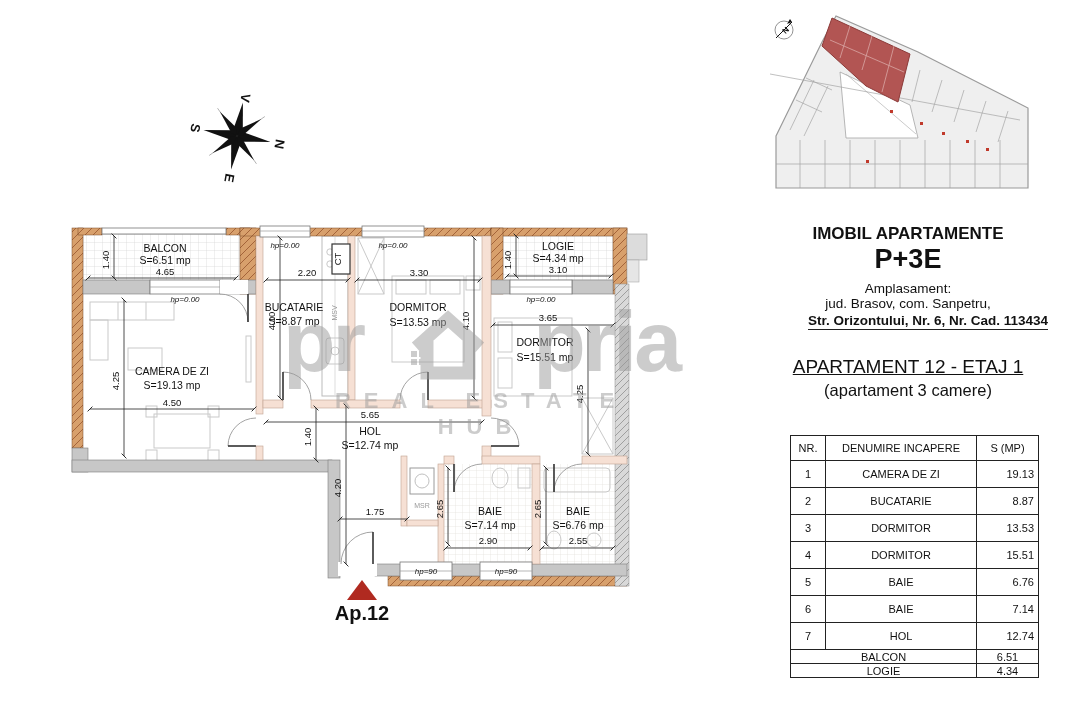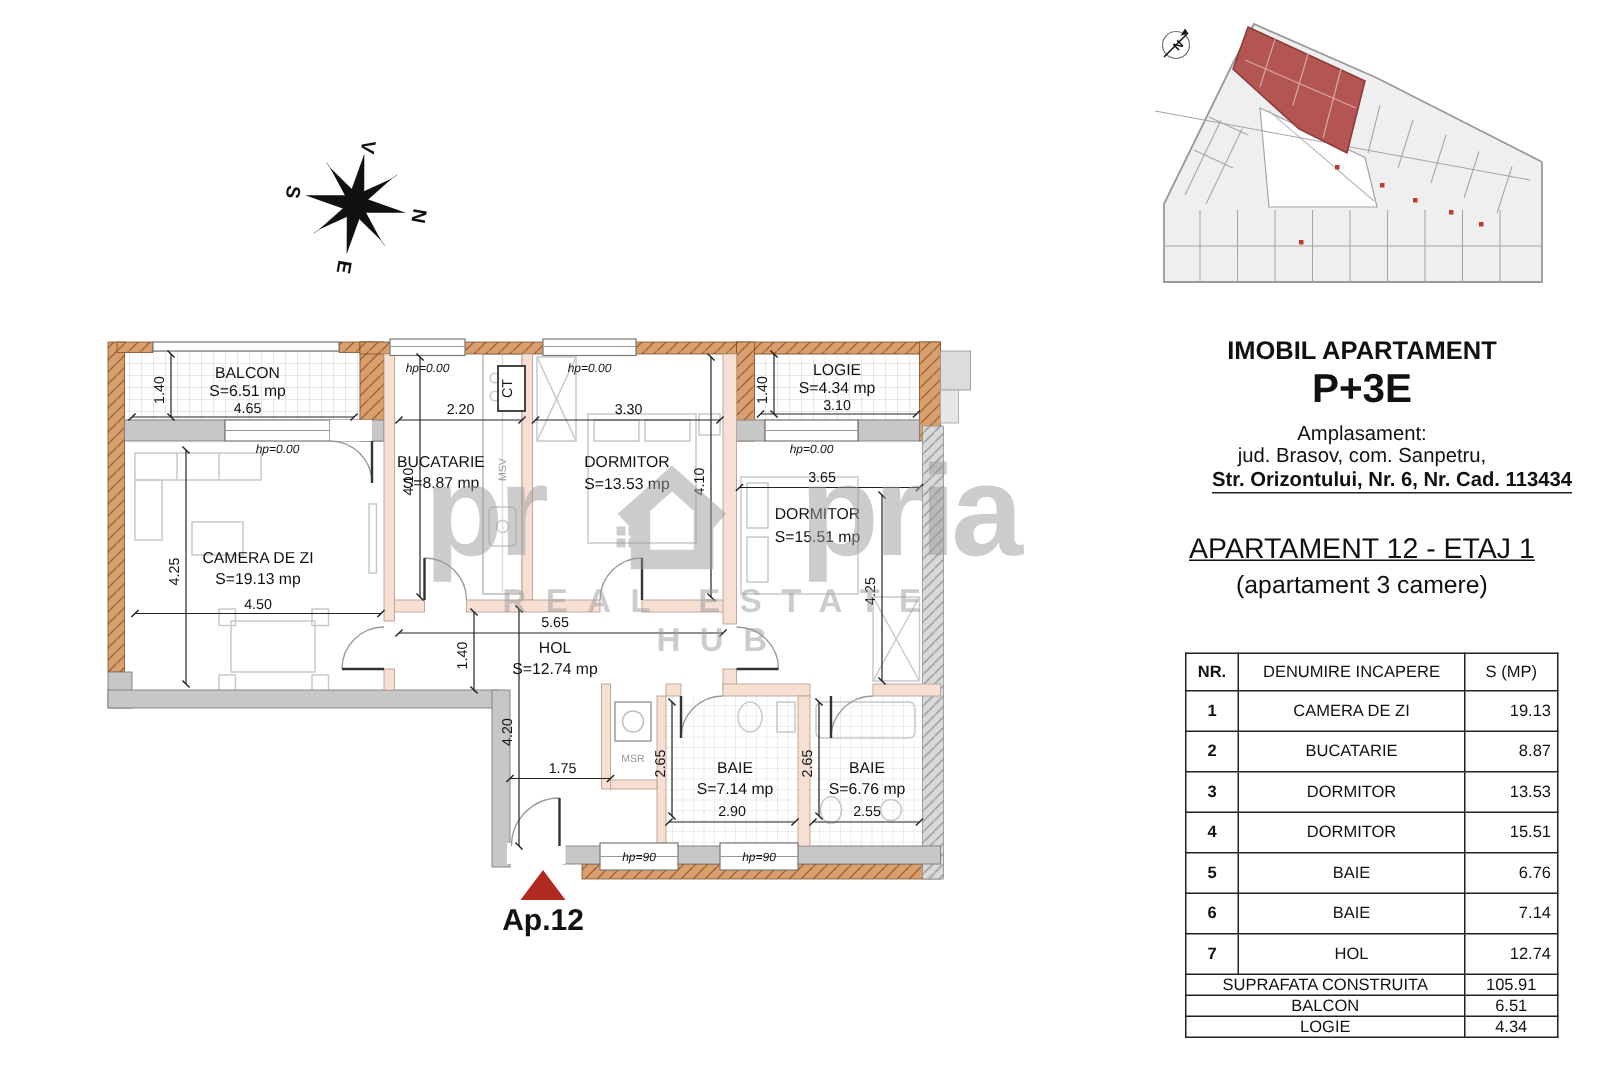--- a/index.html
+++ b/index.html
@@ -30,21 +30,21 @@
   #apttitle{left:758px;top:356px;width:300px;text-align:center;}
   #apttitle .a1{font-size:19px;font-weight:normal;text-decoration:underline;}
   #apttitle .a2{font-size:16.5px;margin-top:3px;}
 
   
   #areatable{left:790px;top:435px;border-collapse:collapse;font-size:11px;}
   #areatable td{border:1px solid #222;text-align:center;padding:0 2px;}
   #areatable tr.hd td{height:24px;}
   #areatable tr.dr td{height:26px;}
   #areatable tr.sm td{height:13px;}
-  #areatable td.c-nr{width:30px;font-weight:bold;}
+  #areatable td.c-nr{width:30px;}
   #areatable td.c-name{width:146px;}
   #areatable td.c-val{width:55px;}
   #areatable tr.dr td.c-val{text-align:right;padding-right:4px;}
 
   
   #watermark{left:283px;top:298px;width:396px;text-align:center;opacity:.5;pointer-events:none;}
   #wm-brand{font-size:86px;font-weight:bold;color:#9b9b9b;letter-spacing:-3px;line-height:86px;
             display:flex;align-items:center;justify-content:space-between;}
   #wm-tag{font-size:22px;font-weight:bold;color:#9b9b9b;letter-spacing:13px;margin-top:4px;}
 </style>
@@ -393,21 +393,21 @@
   </g>
   <g>
     <circle cx="14" cy="20" r="9" fill="none" stroke="#777" stroke-width=".8"></circle>
     <line x1="6" y1="28" x2="22" y2="12" stroke="#111" stroke-width="1"></line>
     <polygon points="22,12 17,14 20,9" fill="#111"></polygon>
     <text x="12" y="24" font-size="8" font-weight="bold" transform="rotate(-45 14 20)">N</text>
   </g>
 </svg>
 
 <div class="abs" id="infopanel">
-  <div class="t1">IMOBIL APARTAMENT</div>
+  <div class="t1">IMOBIL APARTAMENTE</div>
   <div class="t2">P+3E</div>
   <div class="t3">Amplasament:</div>
   <div class="t4">jud. Brasov, com. Sanpetru,</div>
   <div><span class="t5">Str. Orizontului, Nr. 6, Nr. Cad. 113434</span></div>
 </div>
 <div class="abs" id="apttitle">
   <div class="a1">APARTAMENT 12 - ETAJ 1</div>
   <div class="a2">(apartament 3 camere)</div>
 </div>
 
@@ -447,24 +447,20 @@
     <td class="c-nr">6</td>
         <td class="c-name">BAIE</td>
         <td class="c-val">7.14</td>
   </tr>
   <tr class="dr">
     <td class="c-nr">7</td>
         <td class="c-name">HOL</td>
         <td class="c-val">12.74</td>
   </tr>
   <tr class="sm">
-    <td colspan="2">SUPRAFATA CONSTRUITA</td>
-        <td class="c-val">105.91</td>
-  </tr>
-  <tr class="sm">
     <td colspan="2">BALCON</td>
         <td class="c-val">6.51</td>
   </tr>
   <tr class="sm">
     <td colspan="2">LOGIE</td>
         <td class="c-val">4.34</td>
   </tr>
 </tbody>
   </table>
 

